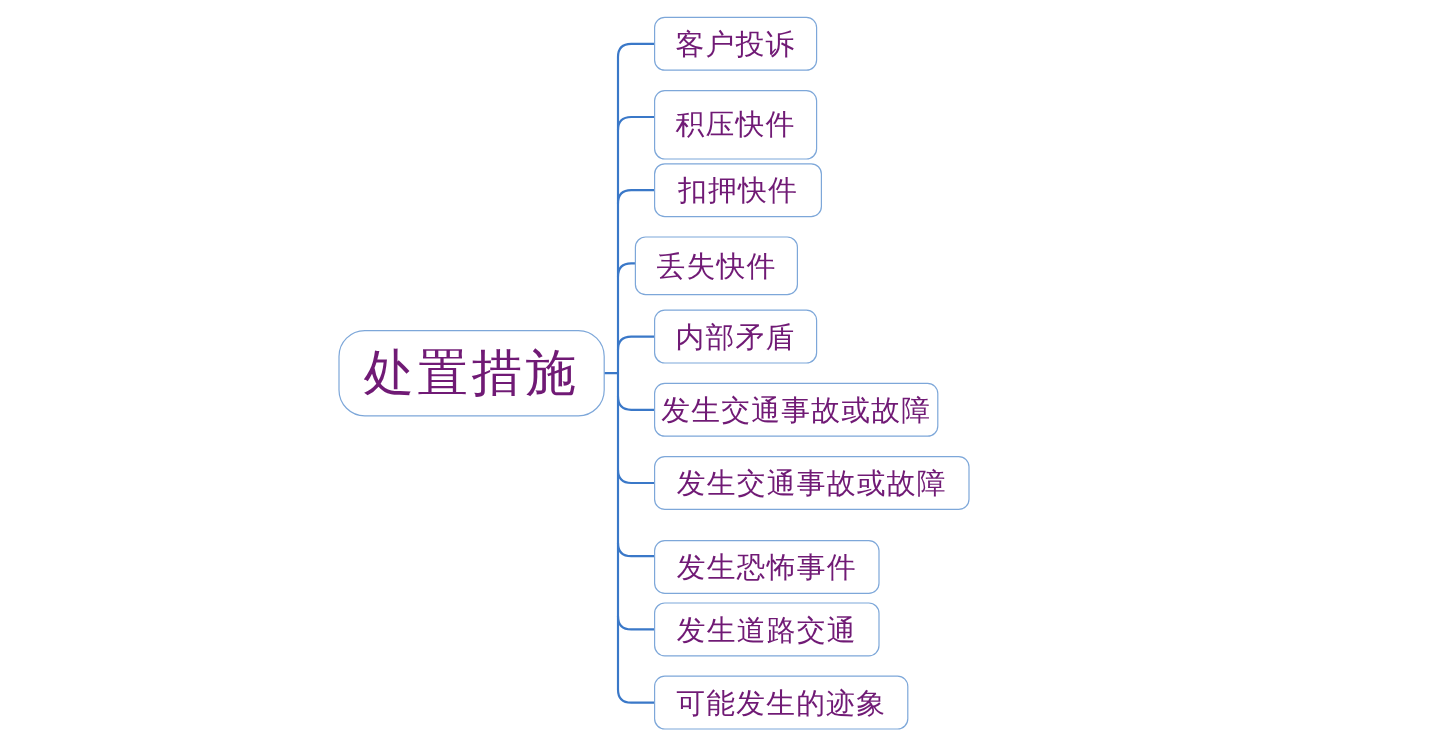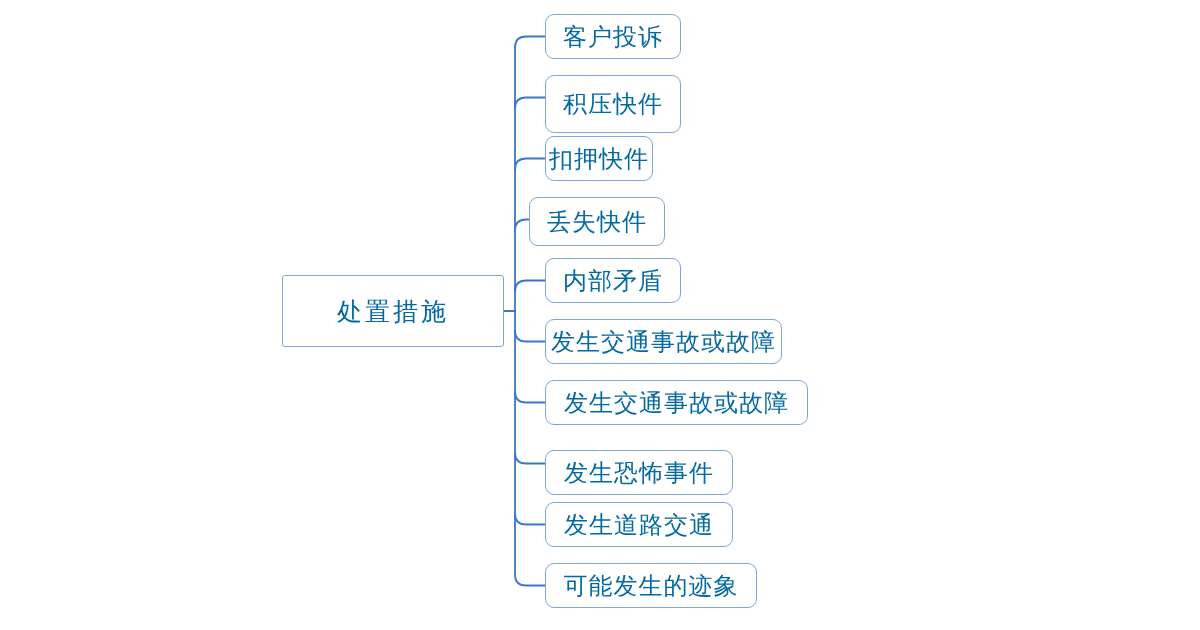--- a/index.html
+++ b/index.html
@@ -25,27 +25,27 @@
   }
   .node {
     position: absolute;
     box-sizing: border-box;
     display: flex;
     align-items: center;
     justify-content: center;
     background: #ffffff;
     border: 1.6px solid #7da7d9;
     border-radius: 9px;
-    color: #0369a1;
+    color: #701a75;
     white-space: nowrap;
     letter-spacing: 1px;
   }
   .node.root {
-    border-radius: 3px;
-    font-size: 25px;
+    border-radius: 22px;
+    font-size: 42px;
     letter-spacing: 3px;
     border-width: 1.8px;
   }
   .node.child {
     font-size: 24px;
   }
   .node-label {
     display: block;
     line-height: 1;
   }
@@ -71,21 +71,21 @@
   <div id="nodes">
       <div class="node root" style="left: 282px; top: 275px; width: 222px; height: 72px;">
         <span class="node-label">处置措施</span>
       </div>
       <div class="node child" style="left: 545px; top: 14px; width: 136px; height: 45px;">
         <span class="node-label">客户投诉</span>
       </div>
       <div class="node child" style="left: 545px; top: 75px; width: 136px; height: 58px;">
         <span class="node-label">积压快件</span>
       </div>
-      <div class="node child" style="left: 545px; top: 136px; width: 108px; height: 45px;">
+      <div class="node child" style="left: 545px; top: 136px; width: 140px; height: 45px;">
         <span class="node-label">扣押快件</span>
       </div>
       <div class="node child" style="left: 529px; top: 197px; width: 136px; height: 49px;">
         <span class="node-label">丢失快件</span>
       </div>
       <div class="node child" style="left: 545px; top: 258px; width: 136px; height: 45px;">
         <span class="node-label">内部矛盾</span>
       </div>
       <div class="node child" style="left: 545px; top: 319px; width: 237px; height: 45px;">
         <span class="node-label">发生交通事故或故障</span>

